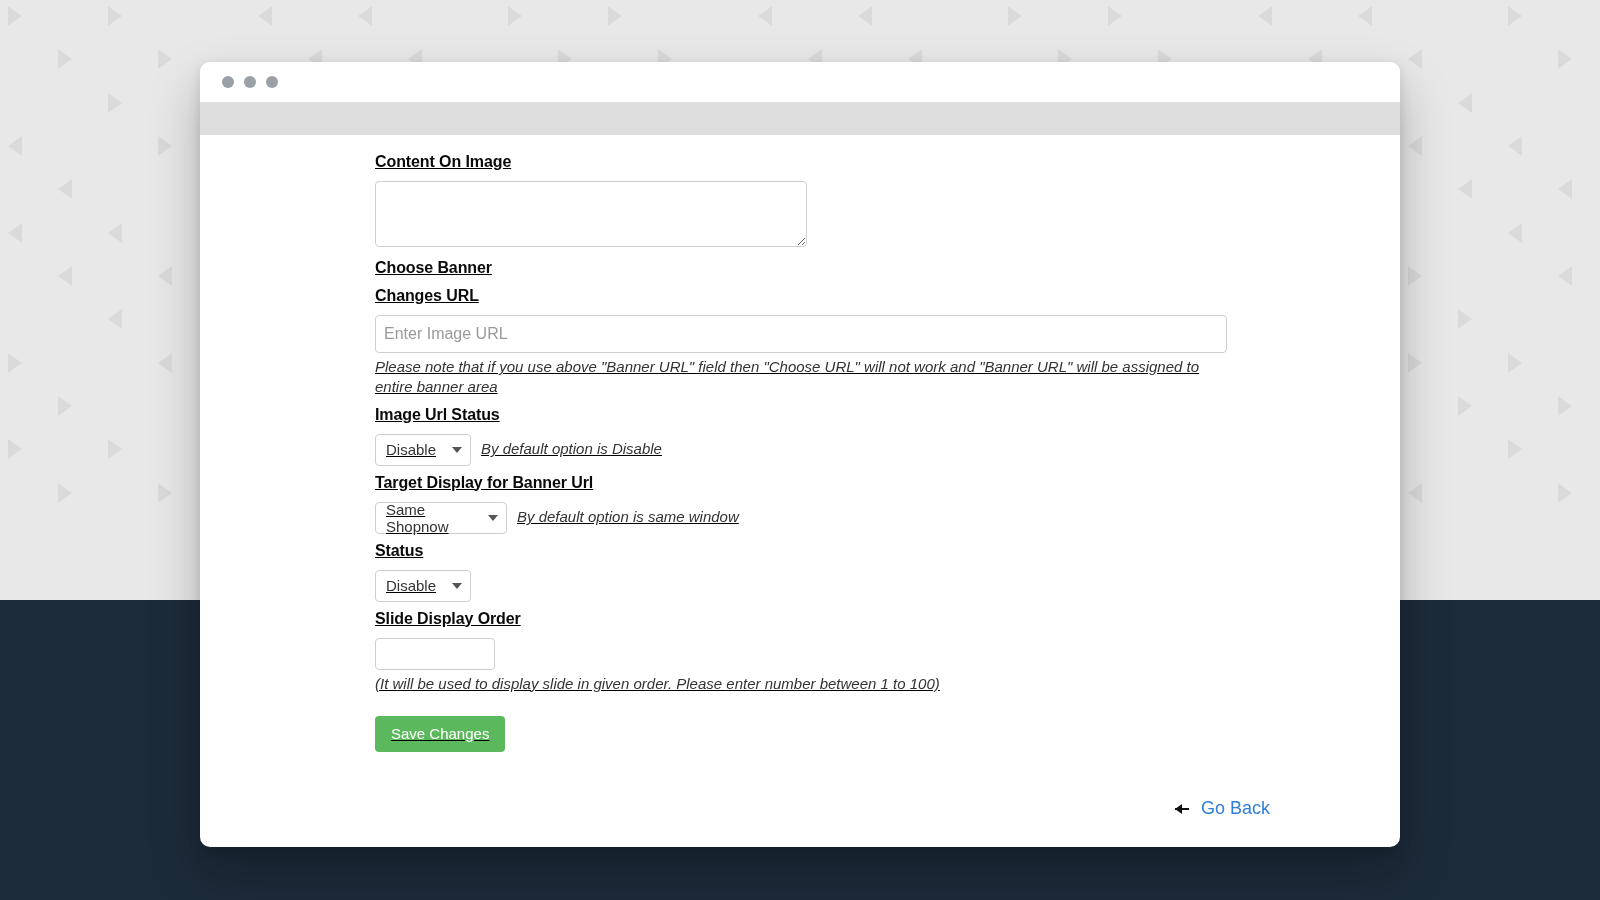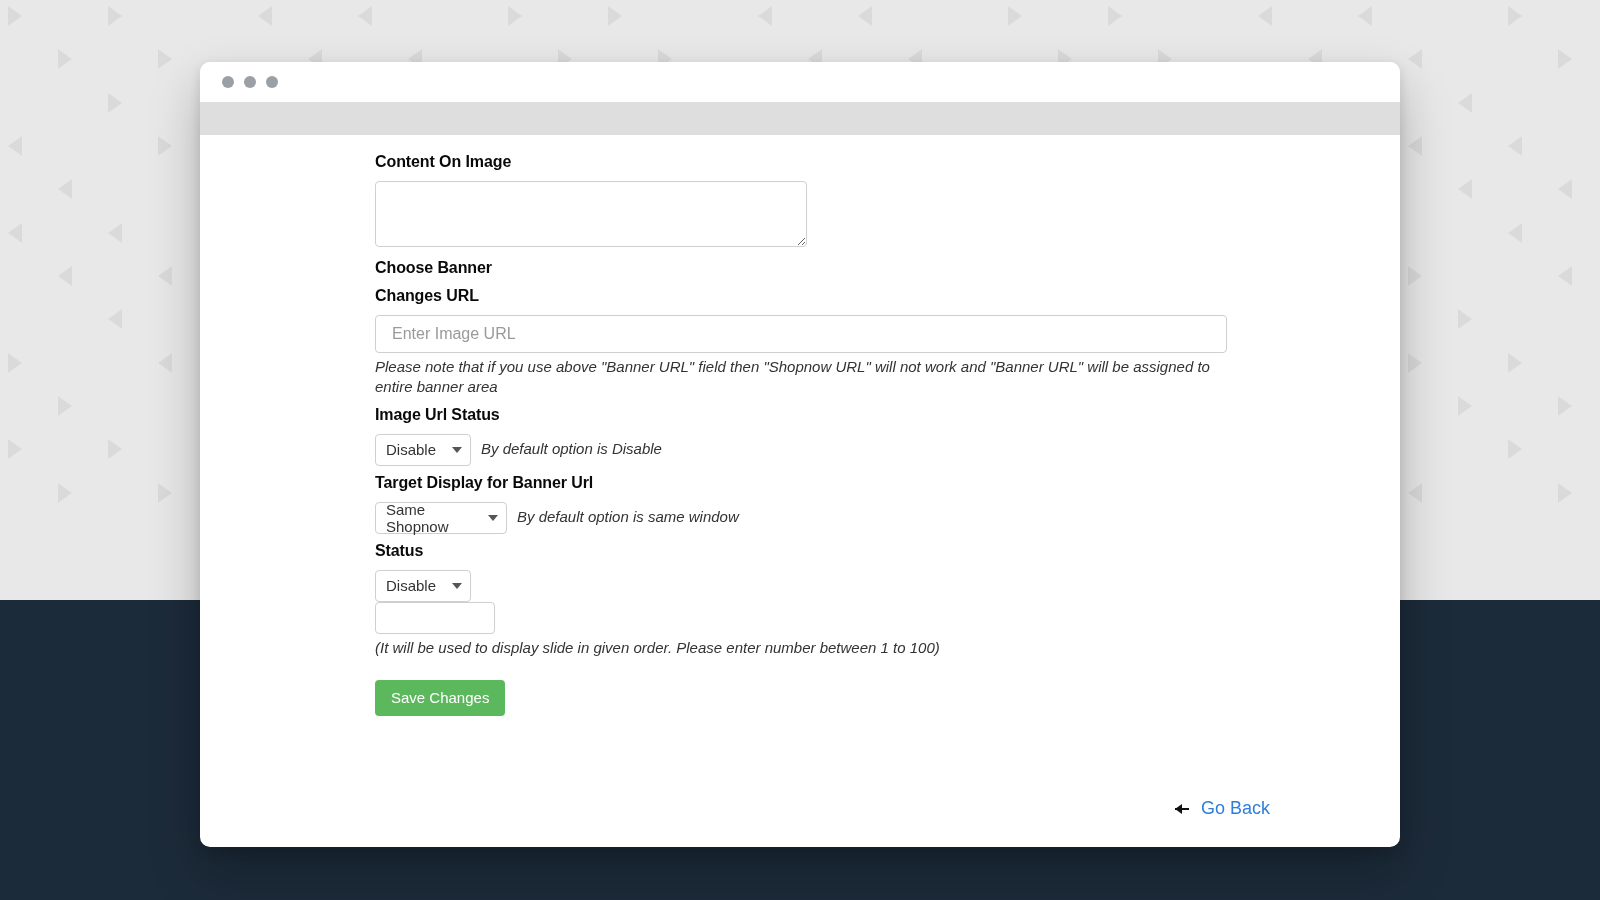--- a/index.html
+++ b/index.html
@@ -29,20 +29,21 @@
 
   
   .window {
     position: absolute;
     left: 200px; top: 62px;
     width: 1200px; height: 785px;
     background: #fff;
     border-radius: 10px;
     box-shadow: 0 25px 50px rgba(0,0,0,0.25), 0 4px 12px rgba(0,0,0,0.12);
     overflow: hidden;
+    text-decoration: underline;
   }
   .titlebar {
     height: 40px; background:#fff; display:flex; align-items:center; padding-left:22px; gap:10px;
   }
   .dot { width:12px; height:12px; border-radius:50%; background:#9aa0a6; }
   .toolbar { height:33px; background:#dedede; }
   .content {
     padding: 18px 0 20px 0;
     position: relative;
     height: calc(100% - 73px);
@@ -82,21 +83,21 @@
   }
   .filebtn {
     height:100%; border:none; border-right:1px solid #c8c8c8;
     background:#eeeeee; color:#222; font-size:14px; padding:0 12px; cursor:pointer;
     border-top-left-radius:3px; border-bottom-left-radius:3px;
   }
   .filetext { font-size:14px; color:#333; padding-left:8px; }
   .row-inline { display:flex; align-items:flex-start; }
   input.txt {
     width: 100%; height:38px; border:1px solid #cfcfcf; border-radius:4px;
-    font-size:16px; padding:0 16px; color:#333;
+    font-size:16px; padding:0 8px; color:#333;
   }
   input.txt::placeholder { color:#9a9a9a; }
   .help { font-size:15px; font-style:italic; color:#333; line-height:1.35; margin-top:4px; }
   .help.inline { margin:0 0 0 10px; align-self:center; }
   .sel {
     border:1px solid #cfcfcf; border-radius:4px; height:32px; background:#fff;
     display:inline-flex; align-items:center; padding:0 26px 0 10px; font-size:15px; color:#333;
     position:relative; cursor:pointer;
   }
   .sel .caret {
@@ -301,21 +302,21 @@
   <div class="content">
     <div class="form">
 
       <div class="label first">Content On Image</div>
       <textarea class="ta" style=""></textarea>
 
       <div class="label">Choose Banner</div>
 
       <div class="label">Changes URL</div>
       <input class="txt" type="text" placeholder="Enter Image URL" style="">
-      <div class="help">Please note that if you use above "Banner URL" field then "Shopnow URL" will not work and "Banner URL" will be assigned to entire banner area</div>
+      <div class="help">Please note that if you use above "Banner URL" field then "Choose URL" will not work and "Banner URL" will be assigned to entire banner area</div>
 
       <div class="label">Image Url Status</div>
       <div class="row-sel">
         <div class="sel sm">
           <span>Disable</span>
           <span class="caret"></span>
         </div>
         <div class="help inline">By default option is Disable</div>
       </div>
 
@@ -329,20 +330,21 @@
       </div>
 
       <div class="label">Status</div>
       <div class="row-sel">
         <div class="sel sm">
           <span>Disable</span>
           <span class="caret"></span>
         </div>
       </div>
 
+      <div class="label">Slide Display Order</div>
       <input class="small" type="text" style="">
       <div class="help">(It will be used to display slide in given order. Please enter number between 1 to 100)</div>
 
       <div class="actions">
         <button class="savebtn">Save Changes</button>
       </div>
     </div>
 
     <div class="goback">
       <span class="arrow"></span>

